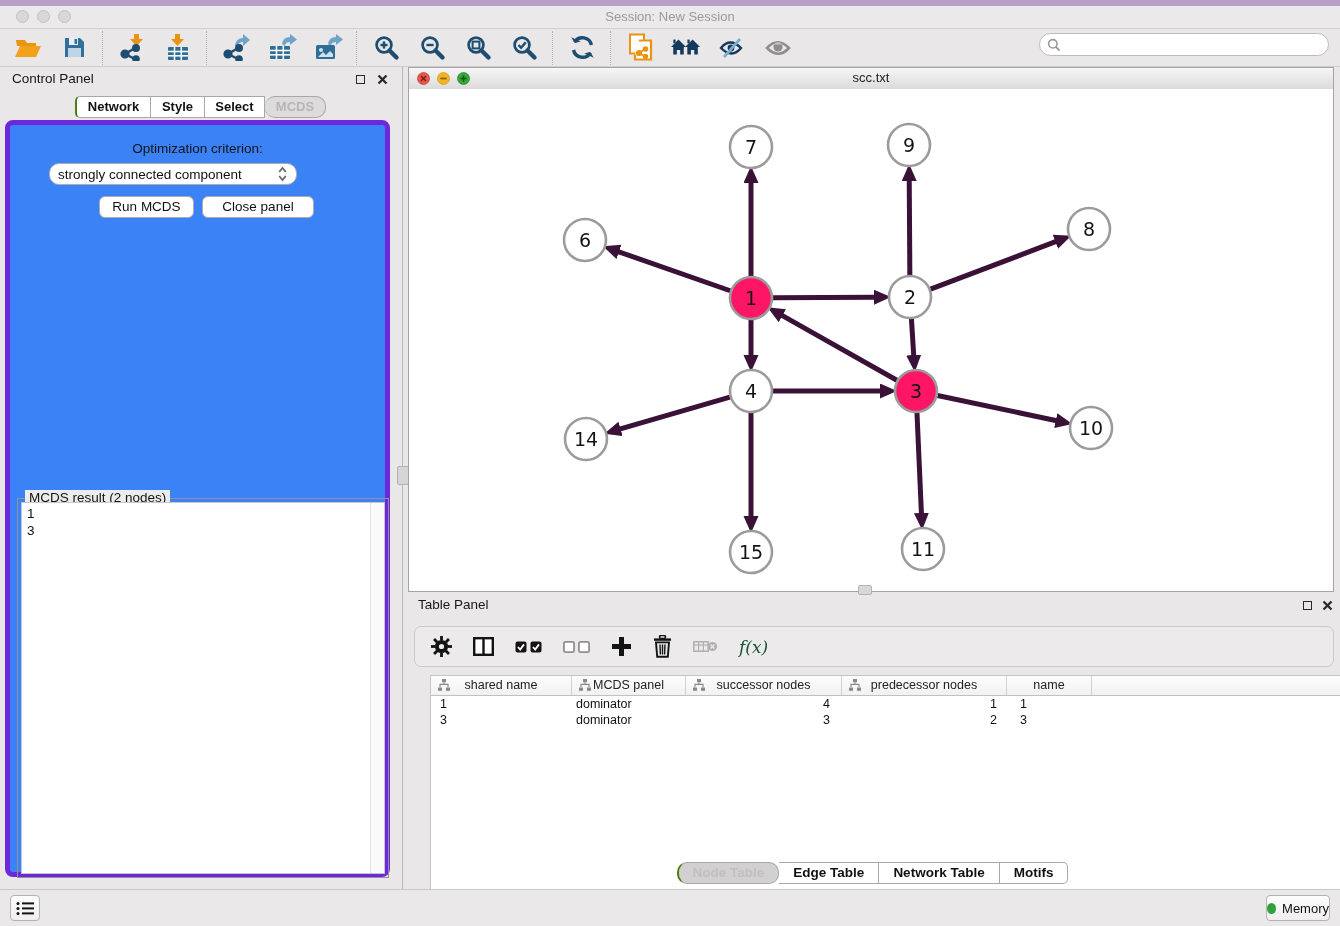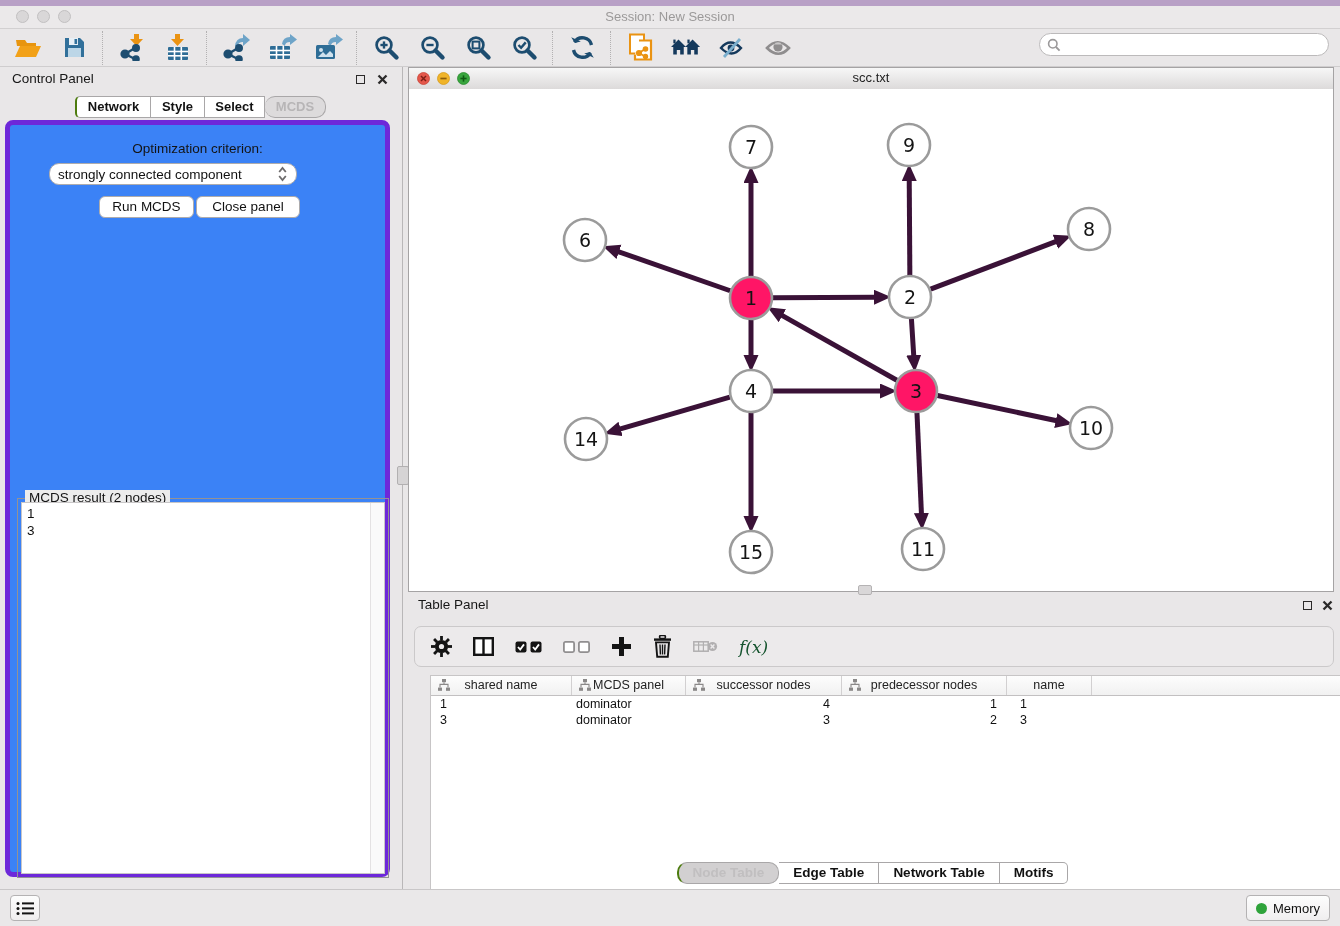--- a/index.html
+++ b/index.html
@@ -303,21 +303,21 @@
     <div class="cp-body">
       <div class="opt-label">Optimization criterion:</div>
       <div class="criterion">
         <span>strongly connected component</span>
         <svg class="chev" width="11" height="16" viewBox="0 0 11 16">
           <path d="M2.2 6L5.5 2l3.3 4" fill="none" stroke="#6d6b6c" stroke-width="1.8"></path>
           <path d="M2.2 10l3.3 4 3.3-4" fill="none" stroke="#6d6b6c" stroke-width="1.8"></path>
         </svg>
       </div>
       <div class="cp-btn" style="left:89px;width:95px;">Run MCDS</div>
-      <div class="cp-btn" style="left:186px;width:104px;">Close panel</div>
+      <div class="cp-btn" style="left:192px;width:112px;">Close panel</div>
       <div class="result-group">
         <span class="result-label">MCDS result (2 nodes)</span>
         <div class="result-area">
           <div class="result-item">1</div>
           <div class="result-item">3</div>
           <div class="result-scroll"></div>
         </div>
       </div>
     </div>
   </div>
@@ -545,18 +545,18 @@
         <g fill="#141414">
           <circle cx="2" cy="2.4" r="1.5"></circle>
             <rect x="6" y="1.4" width="12" height="2"></rect>
           <circle cx="2" cy="7.4" r="1.5"></circle>
             <rect x="6" y="6.4" width="12" height="2"></rect>
           <circle cx="2" cy="12.4" r="1.5"></circle>
             <rect x="6" y="11.4" width="12" height="2"></rect>
         </g>
       </svg>
     </div>
-    <div class="status-btn" style="right:10px;width:84px;">
+    <div class="status-btn" style="right:10px;width:64px;">
       <span class="mem-dot"></span>
       <span class="mem-label">Memory</span>
     </div>
   </div>
 </div>
 
 </body></html>

